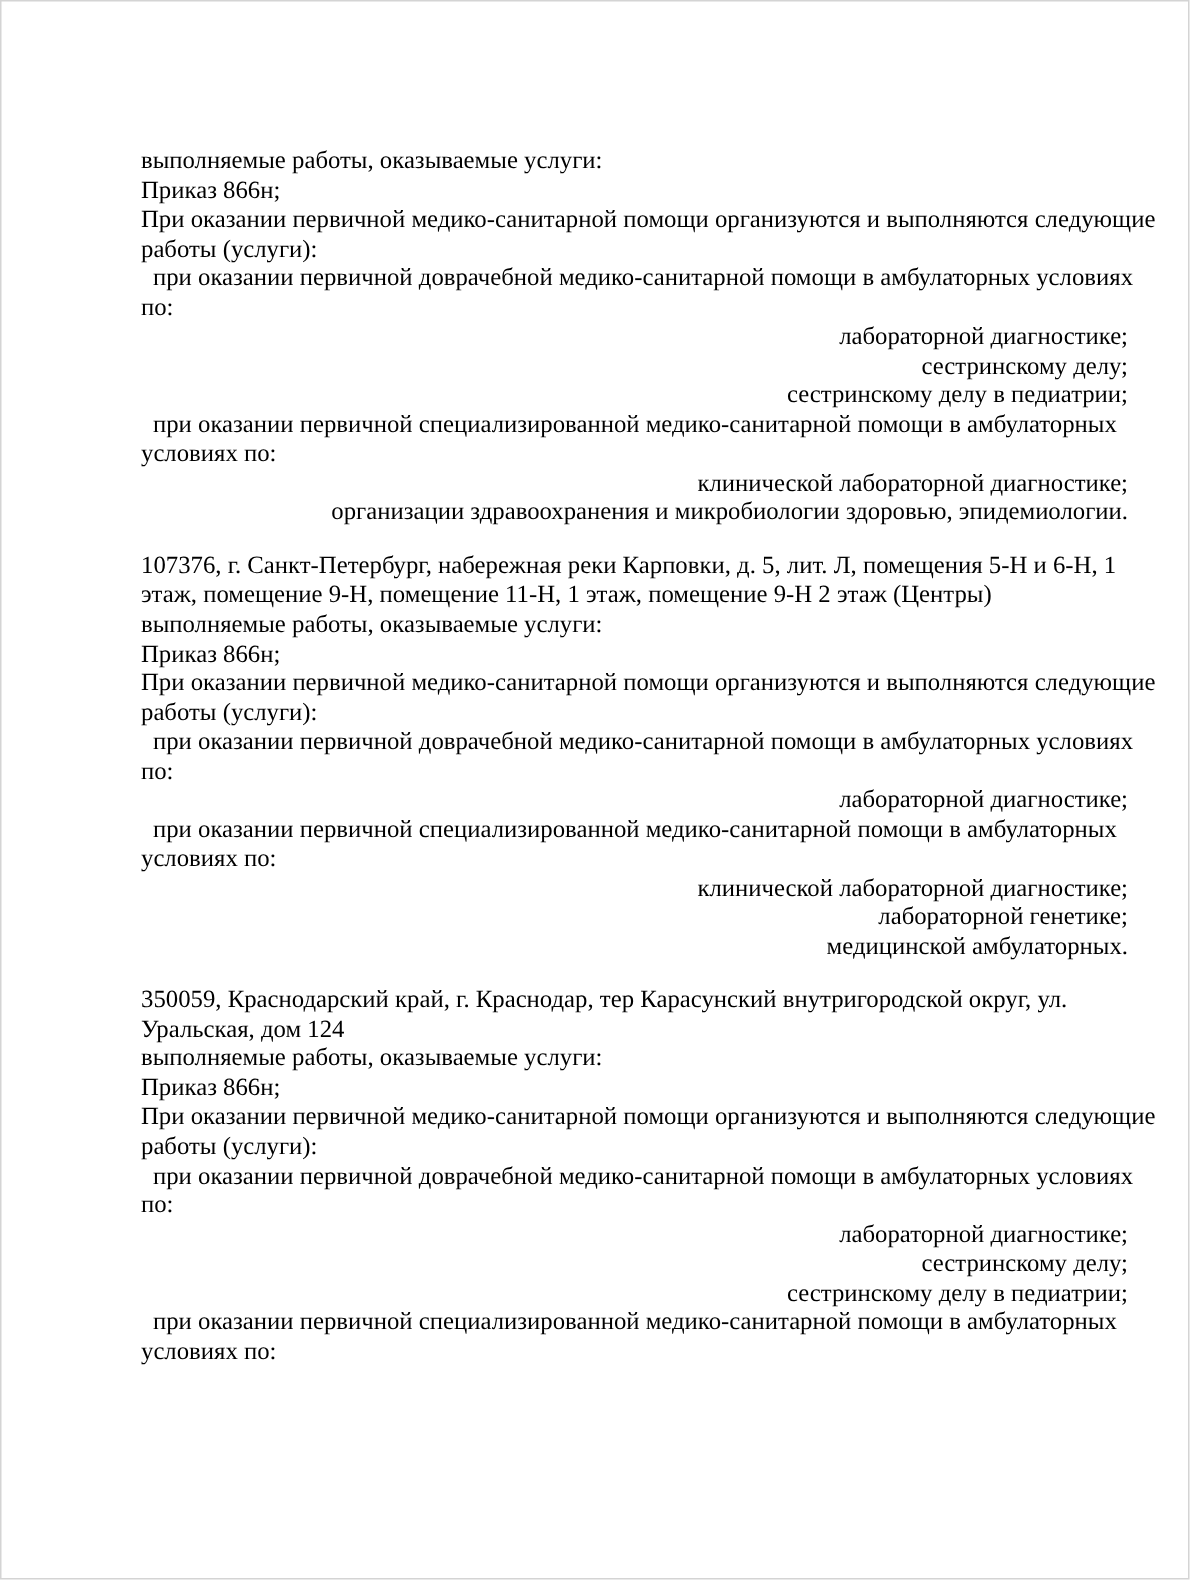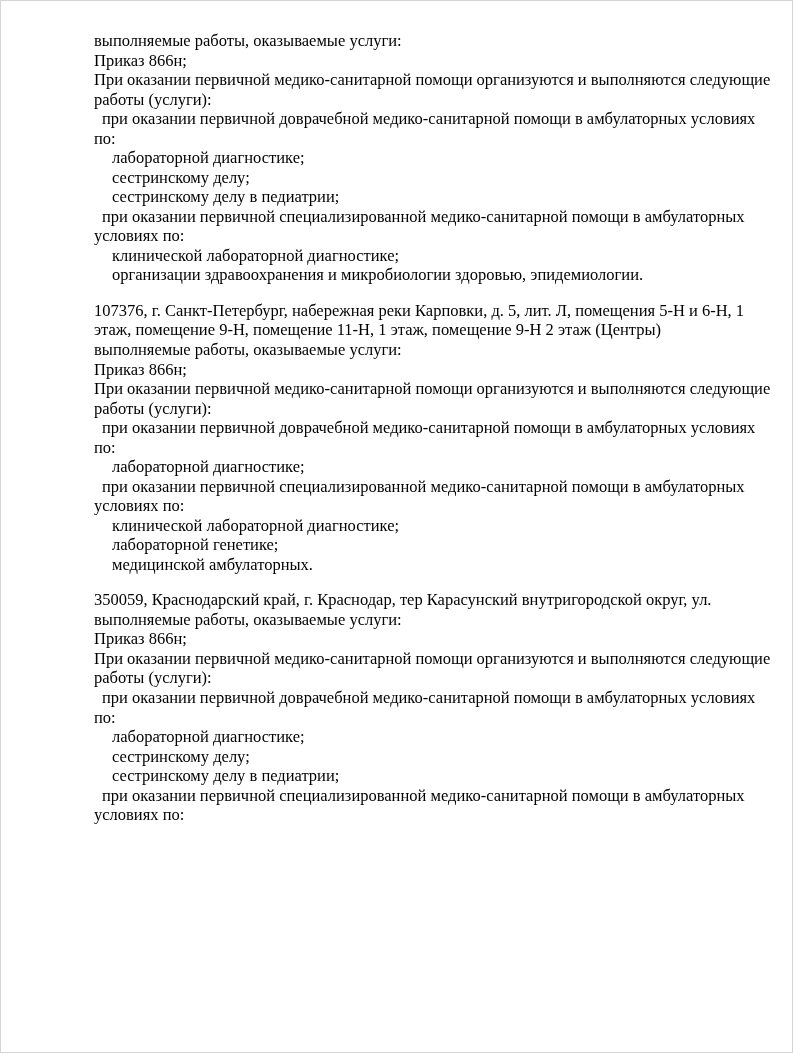--- a/index.html
+++ b/index.html
@@ -11,32 +11,32 @@
     body {
       width: 793px;
       height: 1053px;
       border: 1px solid #d4d4d4;
       font-family: "Liberation Serif", "DejaVu Serif", serif;
       font-size: 16.5px;
       color: #000000;
       overflow: hidden;
     }
     .content {
-      padding: 30px 40px 0 93px;
+      padding: 96px 40px 0 93px;
     }
     .section { margin: 0; }
     .section + .section { margin-top: 16px; }
     .line {
       line-height: 19.54px;
       height: 19.54px;
       white-space: pre;
     }
     .indent-0 { padding-left: 0; }
     .indent-1 { padding-left: 8px; }
-    .indent-2 { padding-left: 18px; }
+    .indent-2 { padding-left: 18px; text-align: right; }
   </style>
 </head>
 <body>
 
 <div class="content">
   <div id="doc-sections">
       <div class="section">
         <div class="line indent-0">выполняемые работы, оказываемые услуги:</div>
         <div class="line indent-0">Приказ 866н;</div>
         <div class="line indent-0">При оказании первичной медико-санитарной помощи организуются и выполняются следующие</div>
@@ -62,20 +62,21 @@
         <div class="line indent-0">по:</div>
         <div class="line indent-2">лабораторной диагностике;</div>
         <div class="line indent-1">при оказании первичной специализированной медико-санитарной помощи в амбулаторных</div>
         <div class="line indent-0">условиях по:</div>
         <div class="line indent-2">клинической лабораторной диагностике;</div>
         <div class="line indent-2">лабораторной генетике;</div>
         <div class="line indent-2">медицинской амбулаторных.</div>
       </div>
       <div class="section">
         <div class="line indent-0">350059, Краснодарский край, г. Краснодар, тер Карасунский внутригородской округ, ул.</div>
+        <div class="line indent-0">Уральская, дом 124</div>
         <div class="line indent-0">выполняемые работы, оказываемые услуги:</div>
         <div class="line indent-0">Приказ 866н;</div>
         <div class="line indent-0">При оказании первичной медико-санитарной помощи организуются и выполняются следующие</div>
         <div class="line indent-0">работы (услуги):</div>
         <div class="line indent-1">при оказании первичной доврачебной медико-санитарной помощи в амбулаторных условиях</div>
         <div class="line indent-0">по:</div>
         <div class="line indent-2">лабораторной диагностике;</div>
         <div class="line indent-2">сестринскому делу;</div>
         <div class="line indent-2">сестринскому делу в педиатрии;</div>
         <div class="line indent-1">при оказании первичной специализированной медико-санитарной помощи в амбулаторных</div>

